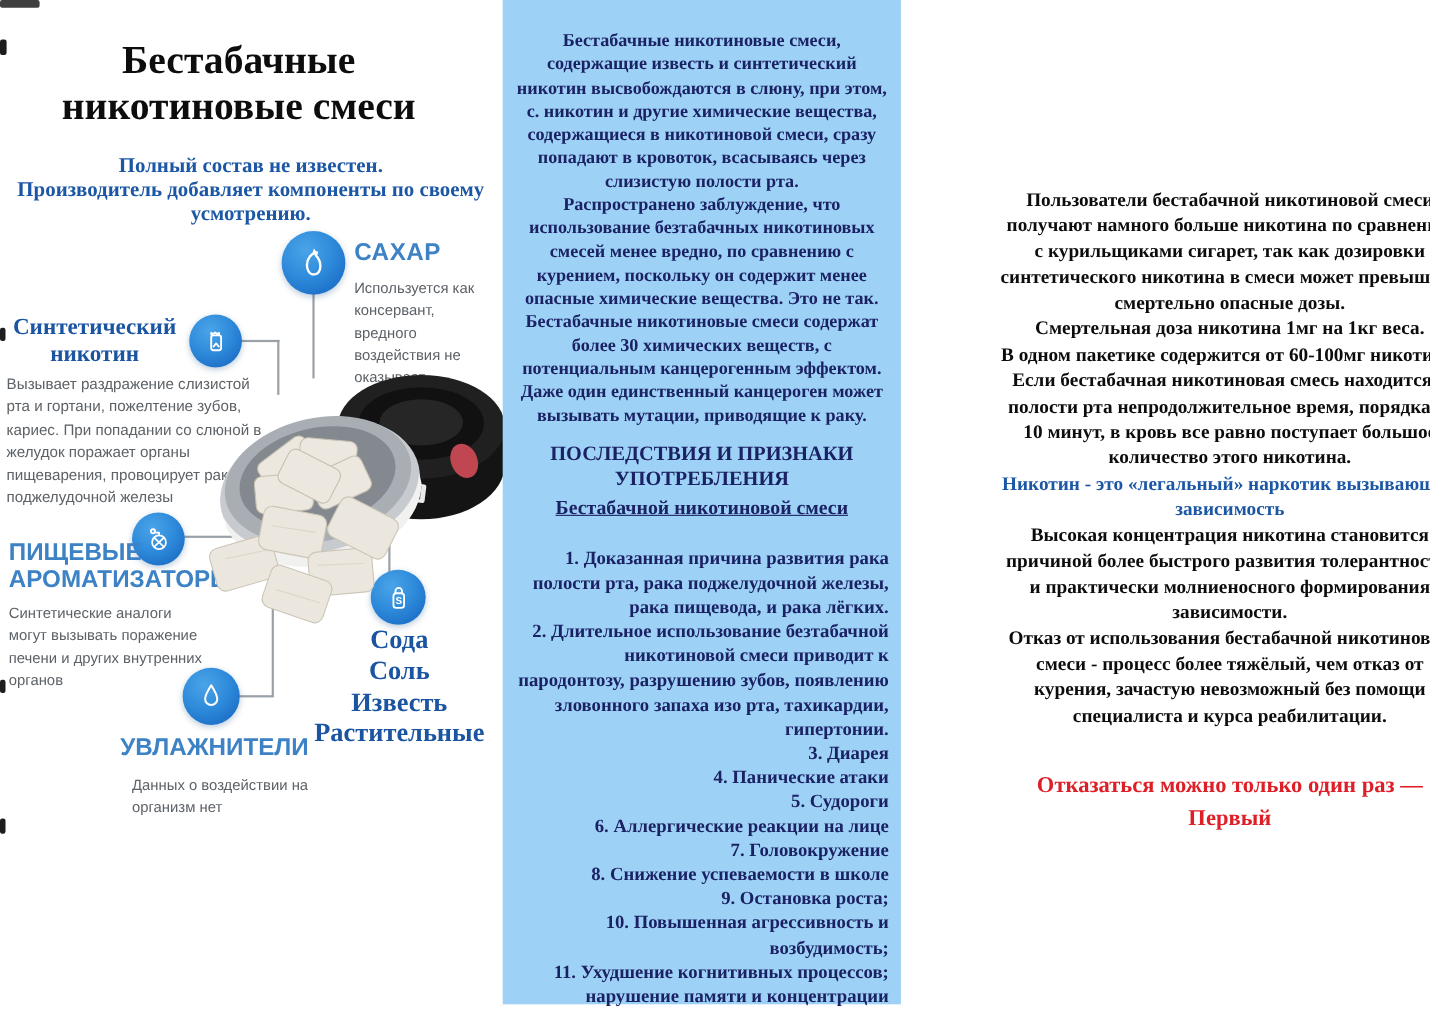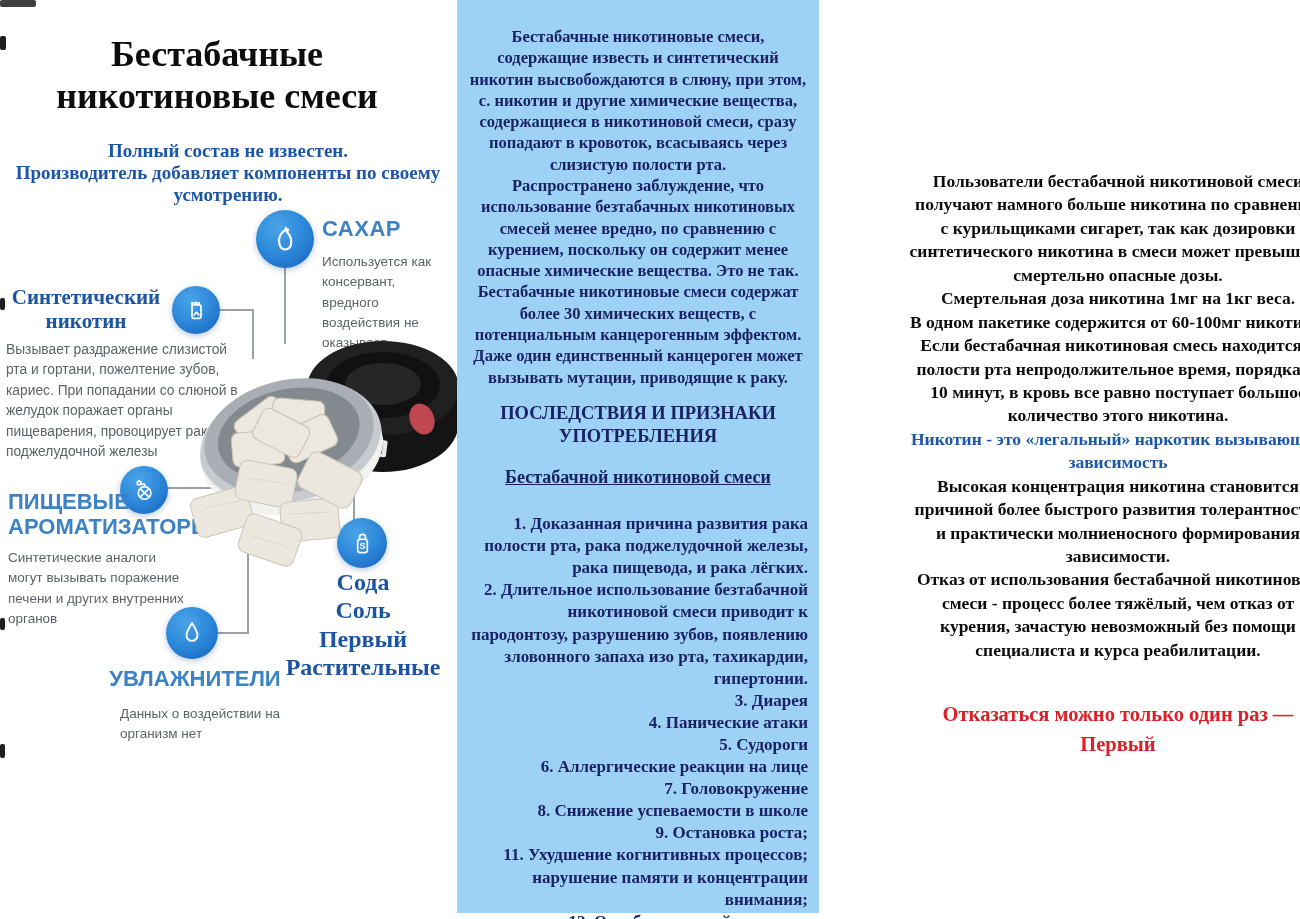--- a/index.html
+++ b/index.html
@@ -19,21 +19,21 @@
   .cline{position:absolute;background:#9aa1a7;}
   .abs{position:absolute;}
   
   .col-middle{position:absolute;left:457px;top:0;width:362px;height:913px;background:#9ed1f6;
               box-sizing:border-box;padding:26px 11px 0 11px;}
   .col-middle p{margin:0;text-align:center;font-size:16.5px;line-height:1.29;
                 font-weight:bold;color:#1b2264;}
   .mid-heading{margin-top:14px;text-align:center;font-size:18.5px;font-weight:bold;
                color:#1b2264;line-height:1.25;}
   .mid-subheading{text-align:center;font-size:18px;font-weight:bold;color:#1b2264;
-                  text-decoration:underline;margin-top:19px;}
+                  text-decoration:underline;margin-top:3px;}
   .mid-list{margin-top:25px;}
   .mid-list div{font-size:17px;line-height:1.3;font-weight:bold;color:#1b2264;text-align:right;}
   
   .col-right{position:absolute;left:903px;top:0;width:397px;height:919px;background:#ffffff;padding-left:36px;}
   .right-content{position:absolute;top:170px;left:6px;right:9px;text-align:center;
                  font-weight:bold;font-size:17.5px;line-height:1.34;color:#0c0c0c;}
   .right-content p{margin:0;}
   .right-highlight{color:#1c57a5;}
   .right-warning{margin-top:38px;font-size:20.5px;color:#df1f27;line-height:1.45;font-weight:bold;}
   
@@ -101,21 +101,21 @@
     <div class="icon-circle" style="left:337px;top:518px;width:50px;height:50px">
       <svg width="29" height="29" viewBox="0 0 24 24" fill="none" stroke="#ffffff" stroke-width="1.4" stroke-linejoin="round">
         <path d="M9.5 8.5 V7 a2.5 2.5 0 0 1 5 0 V8.5"></path>
         <rect x="8" y="8.5" width="8" height="11" rx="2.2"></rect>
         <text x="12" y="16.8" font-size="7.5" fill="#ffffff" stroke="none" text-anchor="middle" font-family="Liberation Sans, sans-serif" font-weight="bold">S</text>
       </svg>
     </div>
     <div class="abs blue-serif" style="left:280px;top:568px;width:166px;text-align:center;font-size:24px;line-height:1.18;color:#1b55a2">
       <div>Сода</div>
       <div>Соль</div>
-      <div>Первый</div>
+      <div>Известь</div>
       <div>Растительные</div>
     </div>
 
     <div class="icon-circle" style="left:166px;top:607px;width:52px;height:52px">
       <svg width="30" height="30" viewBox="0 0 24 24" fill="none" stroke="#ffffff" stroke-width="1.5" stroke-linejoin="round">
         <path d="M12 4 C9.2 8.4 7.6 11.4 7.6 13.9 a4.4 4.4 0 0 0 8.8 0 C16.4 11.4 14.8 8.4 12 4 Z"></path>
       </svg>
     </div>
     <div class="abs sans-blue" style="left:100px;top:666px;width:190px;text-align:center;font-size:22px">УВЛАЖНИТЕЛИ</div>
     <div class="abs gray-desc" style="left:120px;top:704px;width:170px">Данных о воздействии на организм нет</div>
@@ -185,20 +185,21 @@
     <div class="mid-list">
       <div>1. Доказанная причина развития рака полости рта, рака поджелудочной железы, рака пищевода, и рака лёгких.</div>
       <div>2. Длительное использование безтабачной никотиновой смеси приводит к пародонтозу, разрушению зубов, появлению зловонного запаха изо рта, тахикардии, гипертонии.</div>
       <div>3. Диарея</div>
       <div>4. Панические атаки</div>
       <div>5. Судороги</div>
       <div>6. Аллергические реакции на лице</div>
       <div>7. Головокружение</div>
       <div>8. Снижение успеваемости в школе</div>
       <div>9. Остановка роста;</div>
+      <div>10. Повышенная агрессивность и возбудимость;</div>
       <div>11. Ухудшение когнитивных процессов; нарушение памяти и концентрации внимания;</div>
       <div>12. Ослабление устойчивости к инфекционным заболеваниям.</div>
     </div>
   </div>
 
   <div class="col-right">
     <div class="right-content">
       <p>Пользователи бестабачной никотиновой смеси получают намного больше никотина по сравнению с курильщиками сигарет, так как дозировки синтетического никотина в смеси может превышать смертельно опасные дозы.</p>
       <p>Смертельная доза никотина 1мг на 1кг веса.</p>
       <p>В одном пакетике содержится от 60-100мг никотина.</p>

